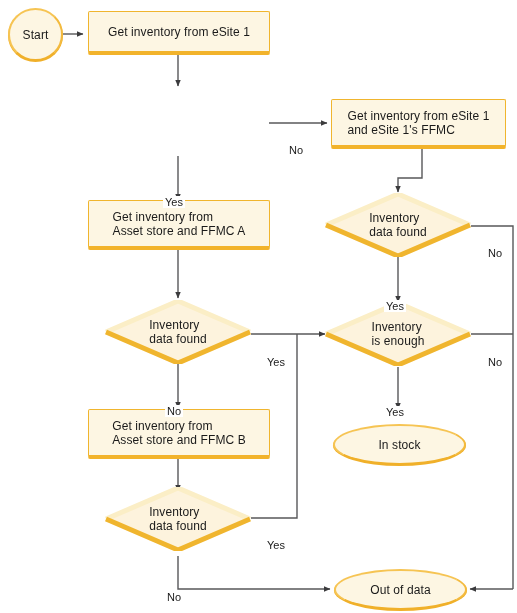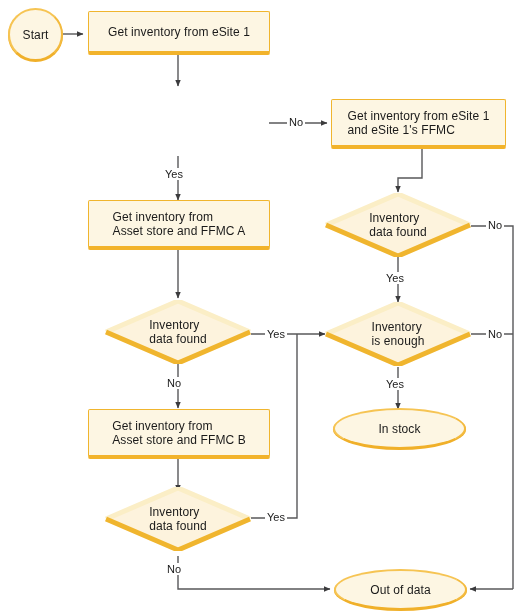--- a/index.html
+++ b/index.html
@@ -75,20 +75,21 @@
   .edge-label {
     position: absolute;
     font-family: "Liberation Sans", sans-serif;
     font-size: 11px;
     line-height: 12px;
     color: #1a1a1a;
     background: #ffffff;
     padding: 0 2px;
     white-space: nowrap;
     z-index: 4;
+    margin-top: 28px;
   }
 </style>
 </head>
 <body>
 
 <div id="canvas">
 
   <svg id="edges" viewBox="0 0 517 613" width="517" height="613" xmlns="http://www.w3.org/2000/svg">
     <defs>
       <marker id="ah" markerWidth="7" markerHeight="7" refX="6" refY="3.1" orient="auto" markerUnits="userSpaceOnUse">
@@ -180,21 +181,21 @@
     </svg>
     <span class="label">Inventory
 is enough</span>
   </div>
 
   <div class="node proc" style="left:88px; top:409px; width:182px; height:50px;">
     <span class="label">Get inventory from
 Asset store and FFMC B</span>
   </div>
 
-  <div class="node term" style="left:333px; top:408px; width:133px; height:41px;">
+  <div class="node term" style="left:333px; top:424px; width:133px; height:41px;">
     <span class="label">In stock</span>
   </div>
 
   <div class="node dec" style="left:105px; top:487px; width:146px; height:64px;">
     <svg width="146" height="64" viewBox="0 0 146 64">
       <polygon points="73,1 145,32 73,63 1,32" fill="#fdf3dd" stroke="none"></polygon>
       <path d="M1,32 L73,1 L145,32" fill="none" stroke="#fbeec6" stroke-width="5"></path>
       <path d="M145,32 L73,63 L1,32" fill="none" stroke="#f0b52e" stroke-width="5"></path>
     </svg>
     <span class="label">Inventory

